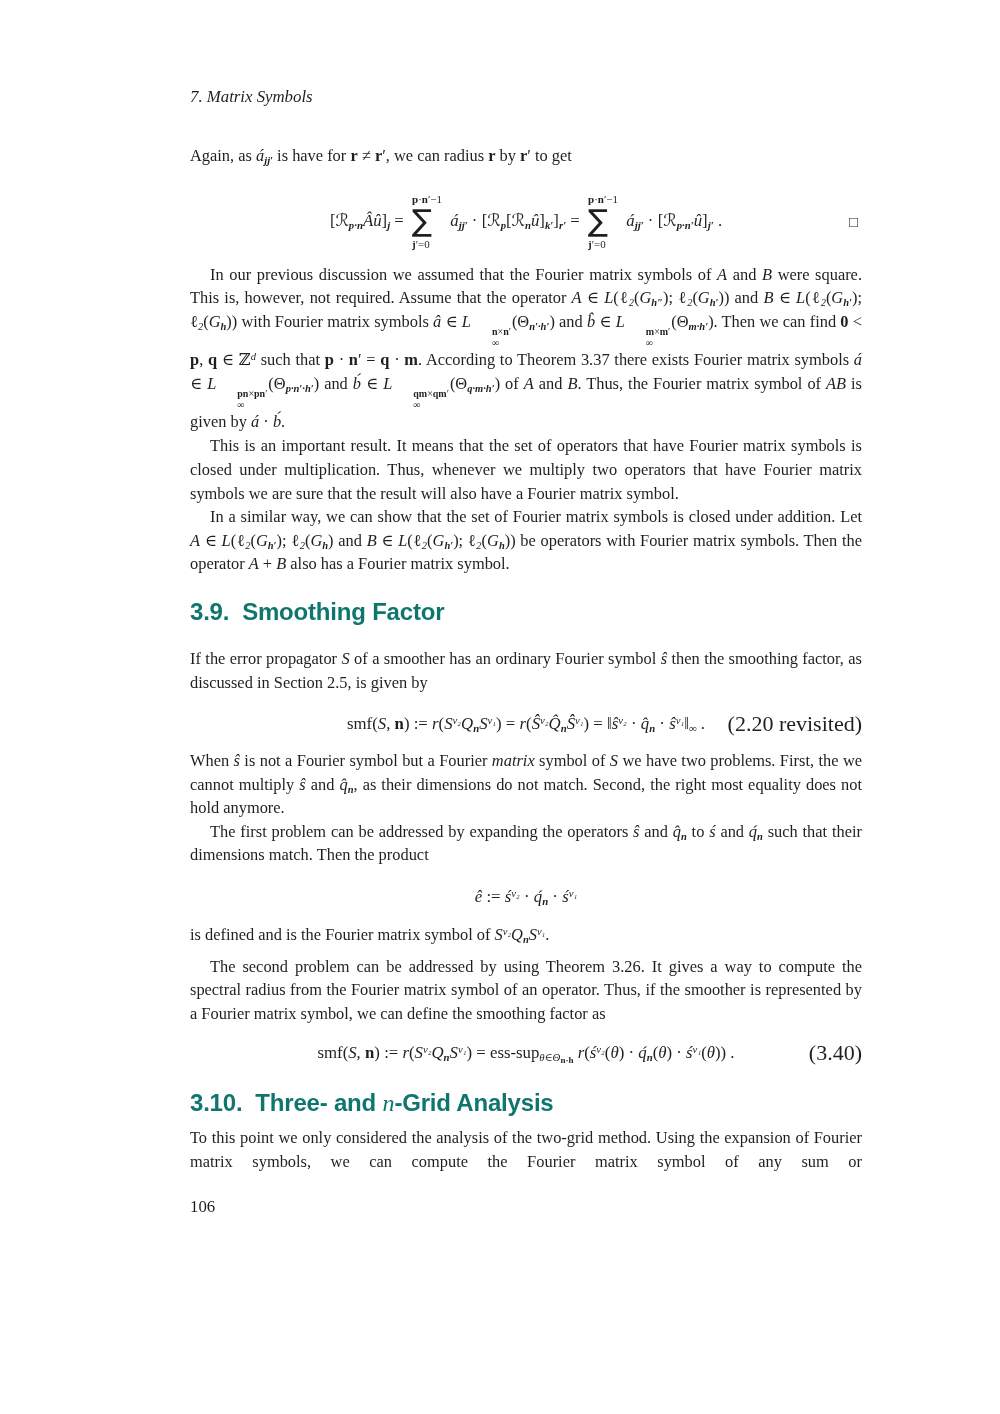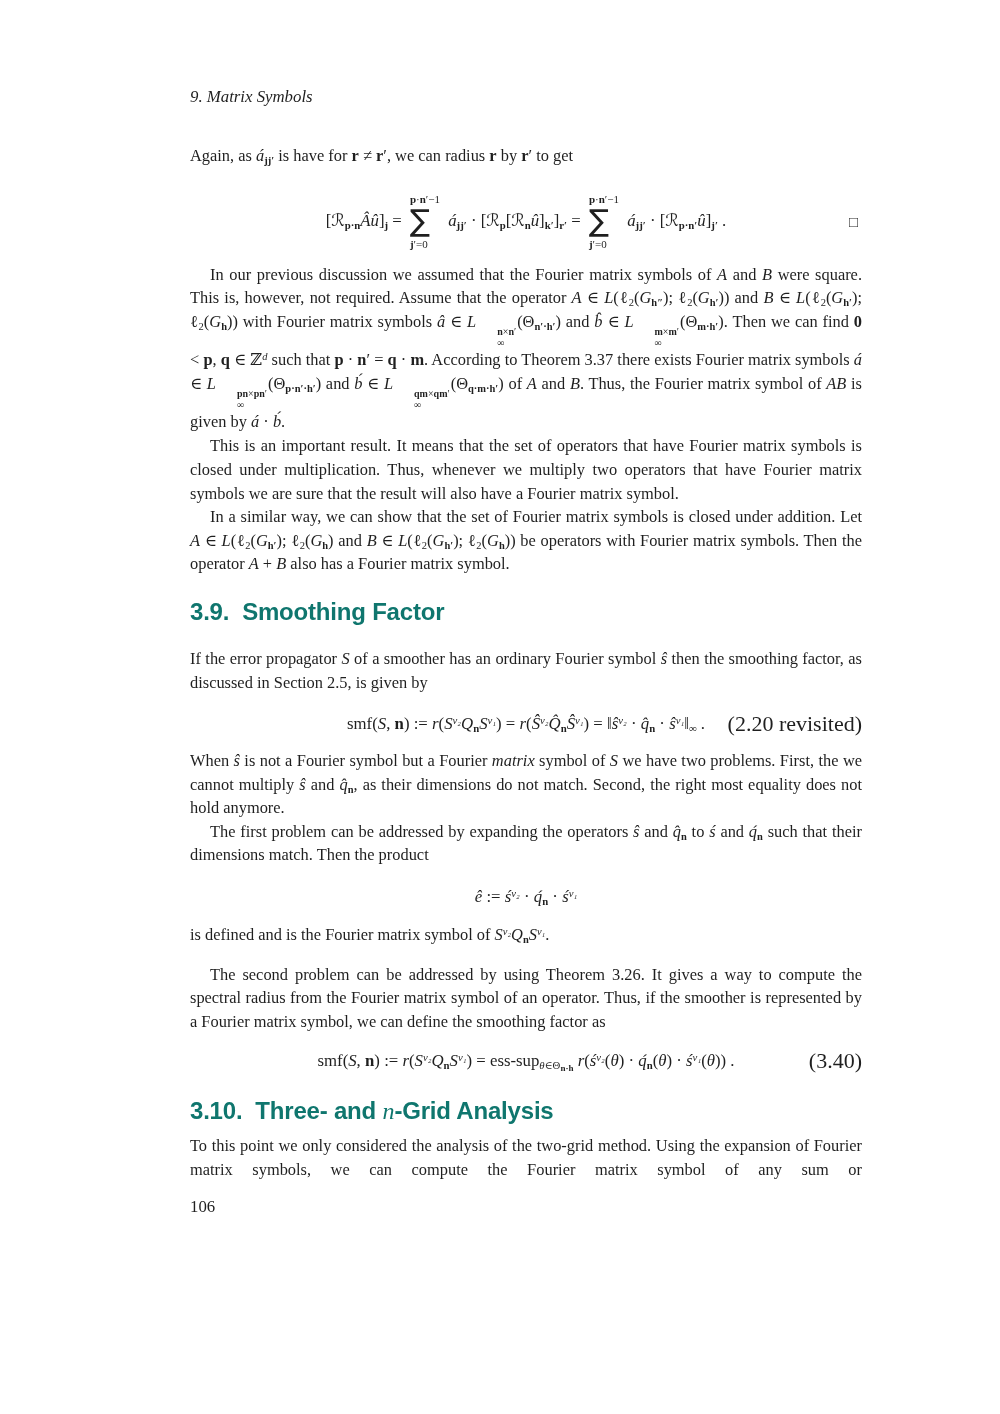--- a/index.html
+++ b/index.html
@@ -24,21 +24,21 @@
   .heading .rm {
     font-family:"Liberation Serif","DejaVu Serif",serif;
     font-style:italic; font-weight:400; letter-spacing:0;
   }
   .eq { position:relative; display:flex; align-items:center; justify-content:center; }
   .eq-body { display:inline-block; white-space:pre; font-size:16.8px; }
   .eq-label { position:absolute; right:0; top:50%; transform:translateY(-50%); font-size:22px; }
   .qed { position:absolute; right:4px; top:50%; transform:translateY(-50%); font-size:15px; }
   .it { font-style:italic; }
   .bf { font-weight:700; }
-  .sub { font-size:64%; vertical-align:-0.27em; line-height:0; }
+  .sub { font-size:64%; vertical-align:-0.27em; line-height:0;font-style:italic; }
   .sup { font-size:64%; vertical-align:0.46em; line-height:0; }
   .sub2 { font-size:54%; vertical-align:-0.52em; line-height:0; }
   .sum {
     display:inline-flex; flex-direction:column; align-items:flex-start;
     vertical-align:middle; line-height:1; margin:0 4px; text-align:center;
   }
   .sum .lim { font-size:11px; line-height:1.15; white-space:pre; }
   .sum .sigma { font-size:30px; line-height:1.02; font-family:"DejaVu Sans","Liberation Sans",sans-serif; padding:1px 0; }
   .stk {
     display:inline-flex; flex-direction:column; align-items:flex-start;
@@ -51,32 +51,32 @@
   #b-prev  { margin-top:2px; }
   #b-imp   { margin-top:1px; }
   #b-sim   { margin-top:0; }
   #b-h39   { margin-top:22px; }
   #b-err   { margin-top:21px; }
   #b-eq220 { margin-top:10px; height:40px; }
   #b-when  { margin-top:5px; }
   #b-first { margin-top:0; }
   #b-eqe   { margin-top:12px; height:36px; }
   #b-def   { margin-top:8px; }
-  #b-sec   { margin-top:16px; }
+  #b-sec   { margin-top:8px; }
   #b-eq340 { margin-top:9px; height:38px; }
   #b-h310  { margin-top:17px; }
   #b-topoint { margin-top:9px; }
 </style>
 </head>
 <body>
 
 <div class="page">
 
   <div class="running-header">
-    <span>9. Matrix Symbols</span>
+    <span>7. Matrix Symbols</span>
   </div>
 
   <div class="body-col">
 
     <p class="para" id="b-again"><span>Again, as </span><span class="it">á</span><span class="bf sub">jj′</span><span> is have for </span><span class="bf">r</span><span> ≠ </span><span class="bf">r</span><span>′, we can radius </span><span class="bf">r</span><span> by </span><span class="bf">r</span><span>′ to get</span></p>
 
     <div class="eq" id="b-eq1">
       <span class="eq-body"><span>[ℛ</span><span class="bf sub">p·n</span><span class="it">Â</span><span class="it">û</span><span>]</span><span class="bf sub">j</span><span> = </span><span class="sum"><span class="lim"><span class="bf">p</span><span>·</span><span class="bf">n</span><span>′−1</span></span><span class="sigma">∑</span><span class="lim"><span class="bf">j</span><span>′=0</span></span></span><span> </span><span class="it">á</span><span class="bf sub">jj′</span><span> · [ℛ</span><span class="bf sub">p</span><span>[ℛ</span><span class="bf sub">n</span><span class="it">û</span><span>]</span><span class="bf sub">k′</span><span>]</span><span class="bf sub">r′</span><span> = </span><span class="sum"><span class="lim"><span class="bf">p</span><span>·</span><span class="bf">n</span><span>′−1</span></span><span class="sigma">∑</span><span class="lim"><span class="bf">j</span><span>′=0</span></span></span><span> </span><span class="it">á</span><span class="bf sub">jj′</span><span> · [ℛ</span><span class="bf sub">p·n′</span><span class="it">û</span><span>]</span><span class="bf sub">j′</span><span> .</span></span>
       <span class="qed">□</span>
     </div>

